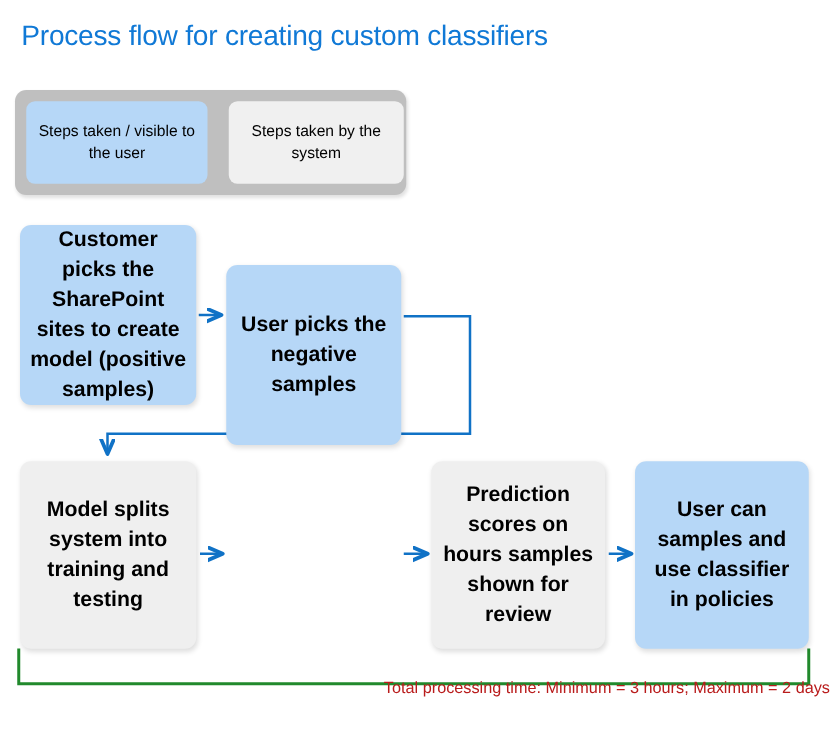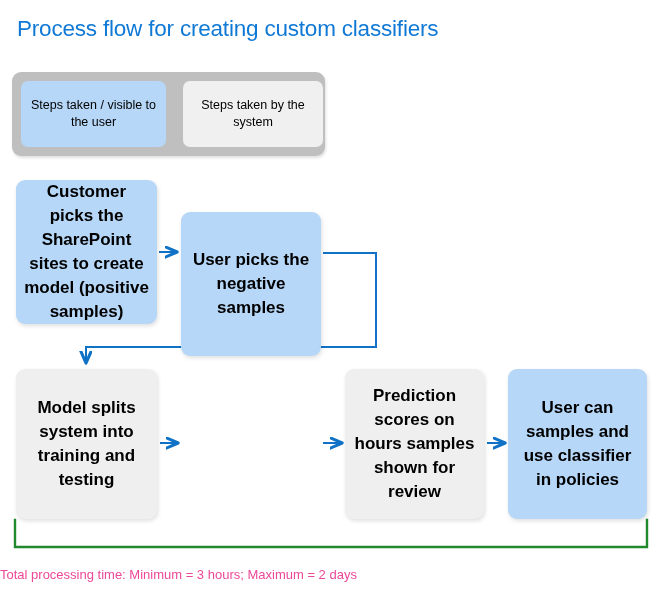--- a/index.html
+++ b/index.html
@@ -105,25 +105,25 @@
     left: 0; top: 0;
     width: 664px;
     height: 596px;
     pointer-events: none;
   }
 
   
   .caption {
     position: absolute;
     left: 0;
-    top: 567px;
+    top: 542px;
     width: 664px;
-    text-align: left;
+    text-align: right;
     font-size: 13px;
-    color: #ec4899;
+    color: #b91c1c;
   }
 </style>
 </head>
 <body>
 
 <div id="diagram-root">
 
   <div class="diagram-title">Process flow for creating custom classifiers</div>
 
   <div class="legend-frame">

